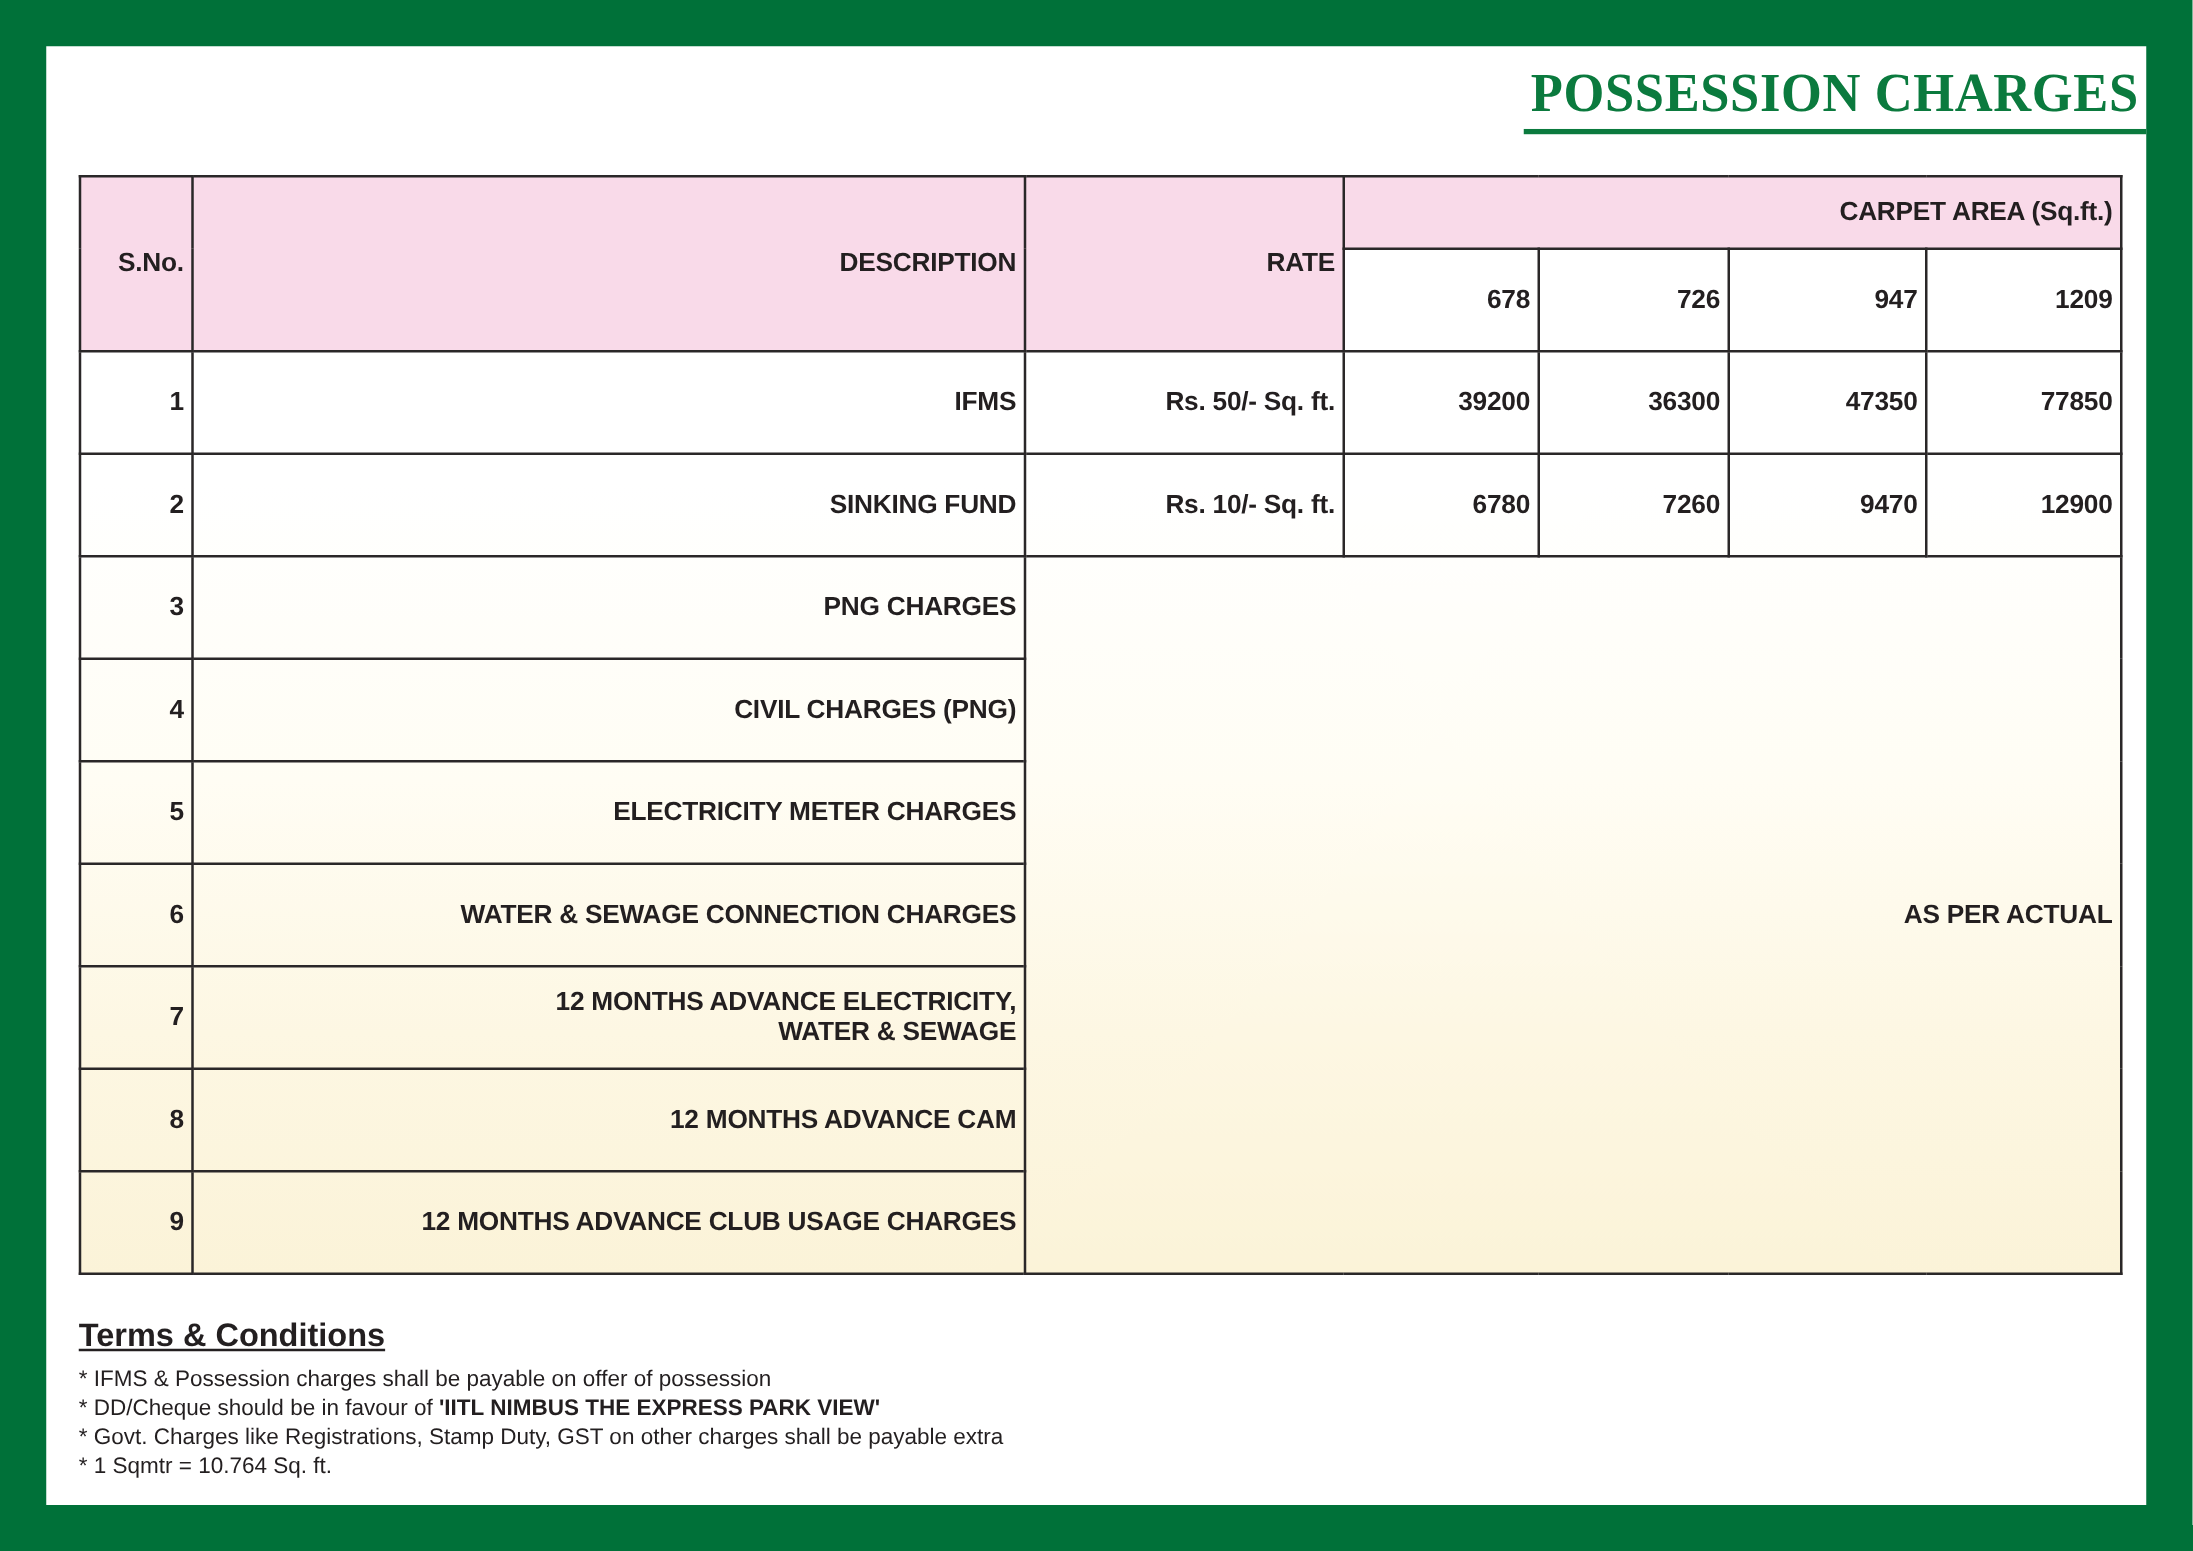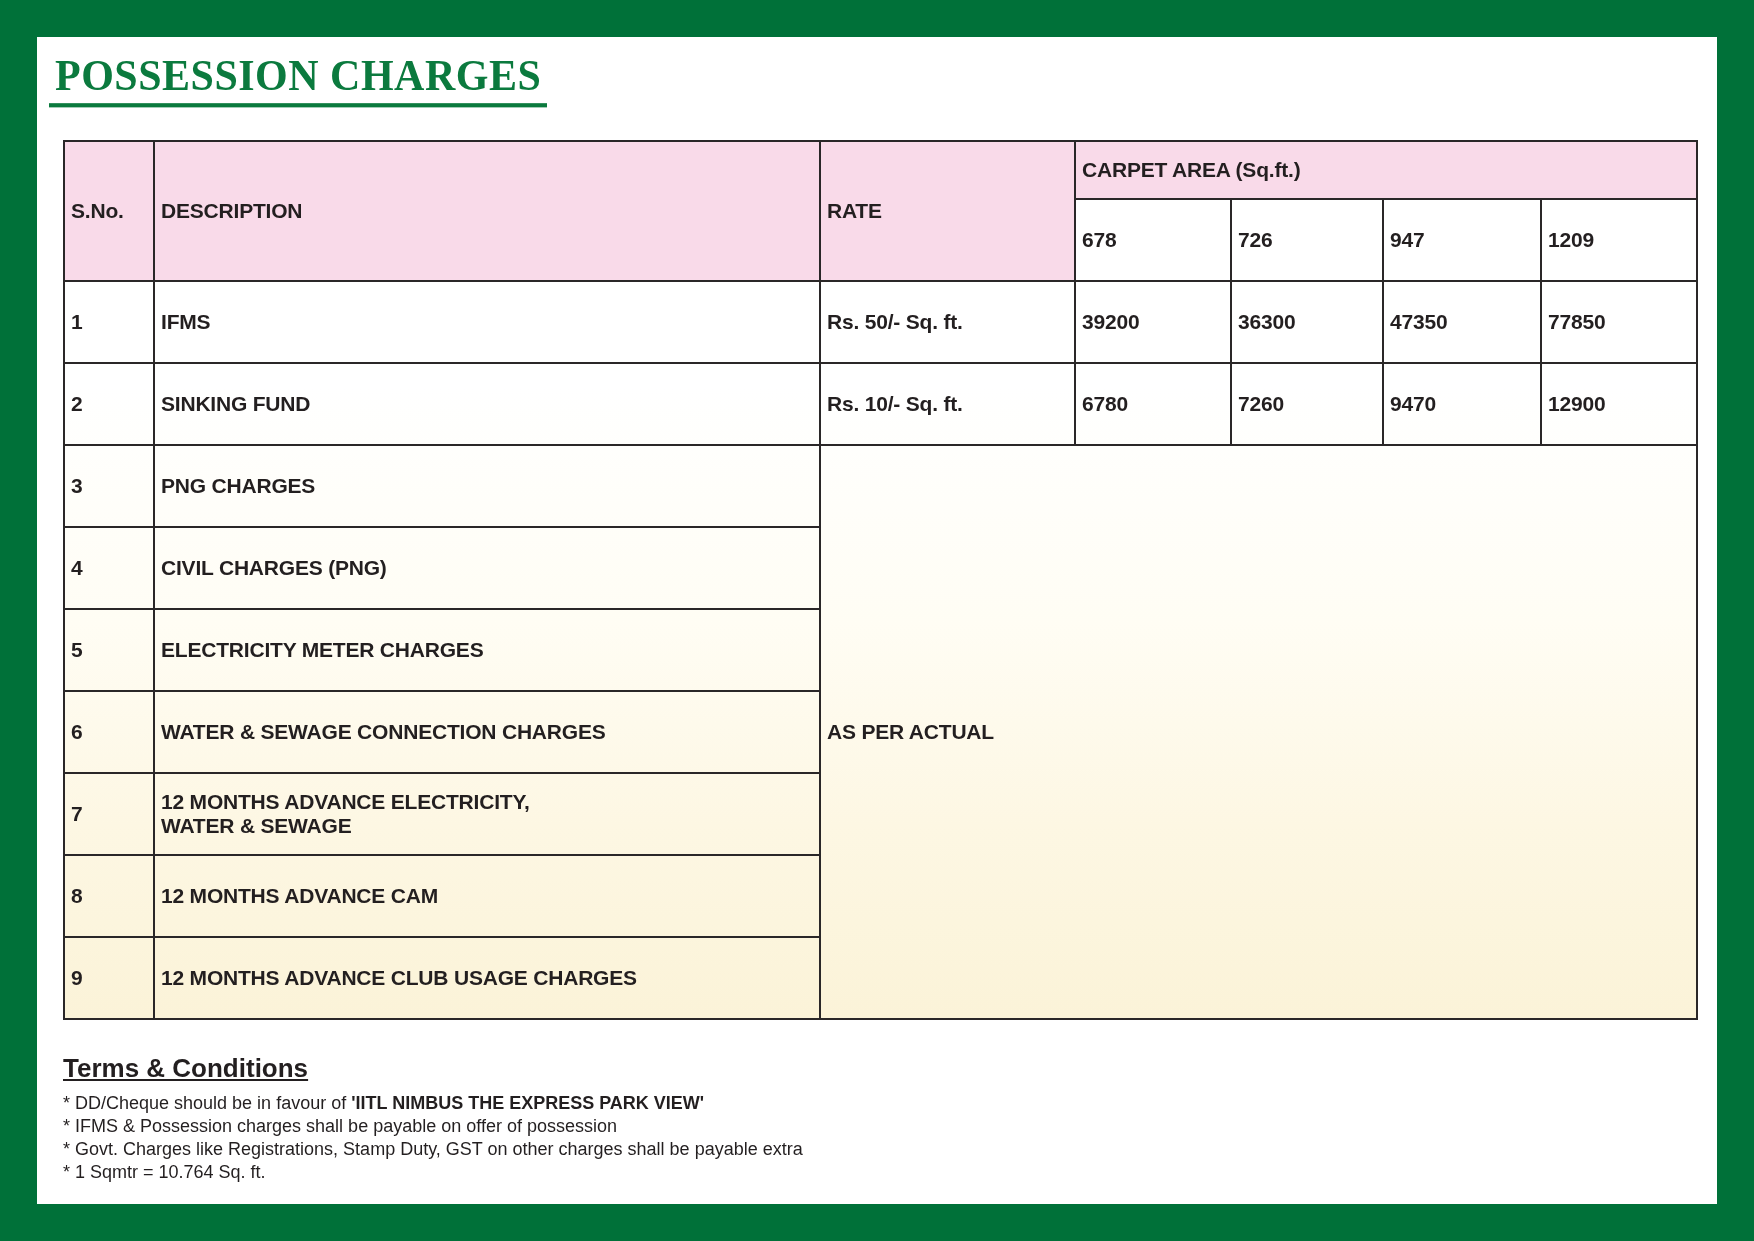--- a/index.html
+++ b/index.html
@@ -1,40 +1,40 @@
 <!DOCTYPE html>
 <html><head>
 <meta charset="utf-8">
 <style>
   html,body{margin:0;padding:0;}
   body{font-family:"Liberation Sans", sans-serif; color:#231f20;}
   .page{position:relative; width:1754px; height:1241px; background:#007139; overflow:hidden;}
   .panel{position:absolute; left:37px; top:37px; right:37px; bottom:37px; background:#ffffff;}
-  .title-wrap{position:absolute; top:14px; left:12px; width:100%; text-align:left;}
+  .title-wrap{position:absolute; top:14px; left:0; width:100%; text-align:right;}
   .page-title{
     display:inline-block;
     font-family:"Liberation Serif", serif;
     font-weight:bold;
     font-size:42px;
     letter-spacing:0.5px;
     color:#0b7a3e;
     border-bottom:4px solid #0b7a3e;
     padding:0 6px 3px 6px;
     transform:scaleY(1.05);
   }
   table.charges{
     position:absolute; left:26px; top:103px;
     width:1633px; height:878px;
     border-collapse:collapse; table-layout:fixed;
     background:linear-gradient(180deg,#ffffff 0%,#ffffff 28%,#fffdf4 55%,#fdf7e3 78%,#fbf3d8 100%);
     font-family:"Liberation Sans", sans-serif;
   }
   table.charges th, table.charges td{
     border:2px solid #2a2728;
-    text-align:left; vertical-align:middle;
+    text-align:right; vertical-align:middle;
     font-weight:bold; font-size:21px; letter-spacing:-0.2px;
     padding:14px 6px;
   }
   table.charges th.pink{background:#f9dae9;}
   tr.band-row{height:58px;}
   tr.nums-row{height:82px;}
   tbody tr{height:82px;}
   th.carpet-head{font-size:19px;}
   td.desc{white-space:pre-line;}
   td.merged-note{font-size:30px; letter-spacing:0.2px;}
@@ -128,20 +128,20 @@
         </tr>
         <tr>
           <td>9</td>
           <td class="desc">12 MONTHS ADVANCE CLUB USAGE CHARGES</td>
         </tr>
       </tbody>
     </table>
 
     <div class="terms">
       <div class="terms-title">Terms &amp; Conditions</div>
+      <div class="term"><span>* IFMS &amp; Possession charges shall be payable on offer of possession</span></div>
       <div class="term"><span>* DD/Cheque should be in favour of </span><b>'IITL NIMBUS THE EXPRESS PARK VIEW'</b></div>
-      <div class="term"><span>* IFMS &amp; Possession charges shall be payable on offer of possession</span></div>
       <div class="term"><span>* Govt. Charges like Registrations, Stamp Duty, GST on other charges shall be payable extra</span></div>
       <div class="term"><span>* 1 Sqmtr = 10.764 Sq. ft.</span></div>
     </div>
 
   </div>
 </div>
 
 </body></html>

